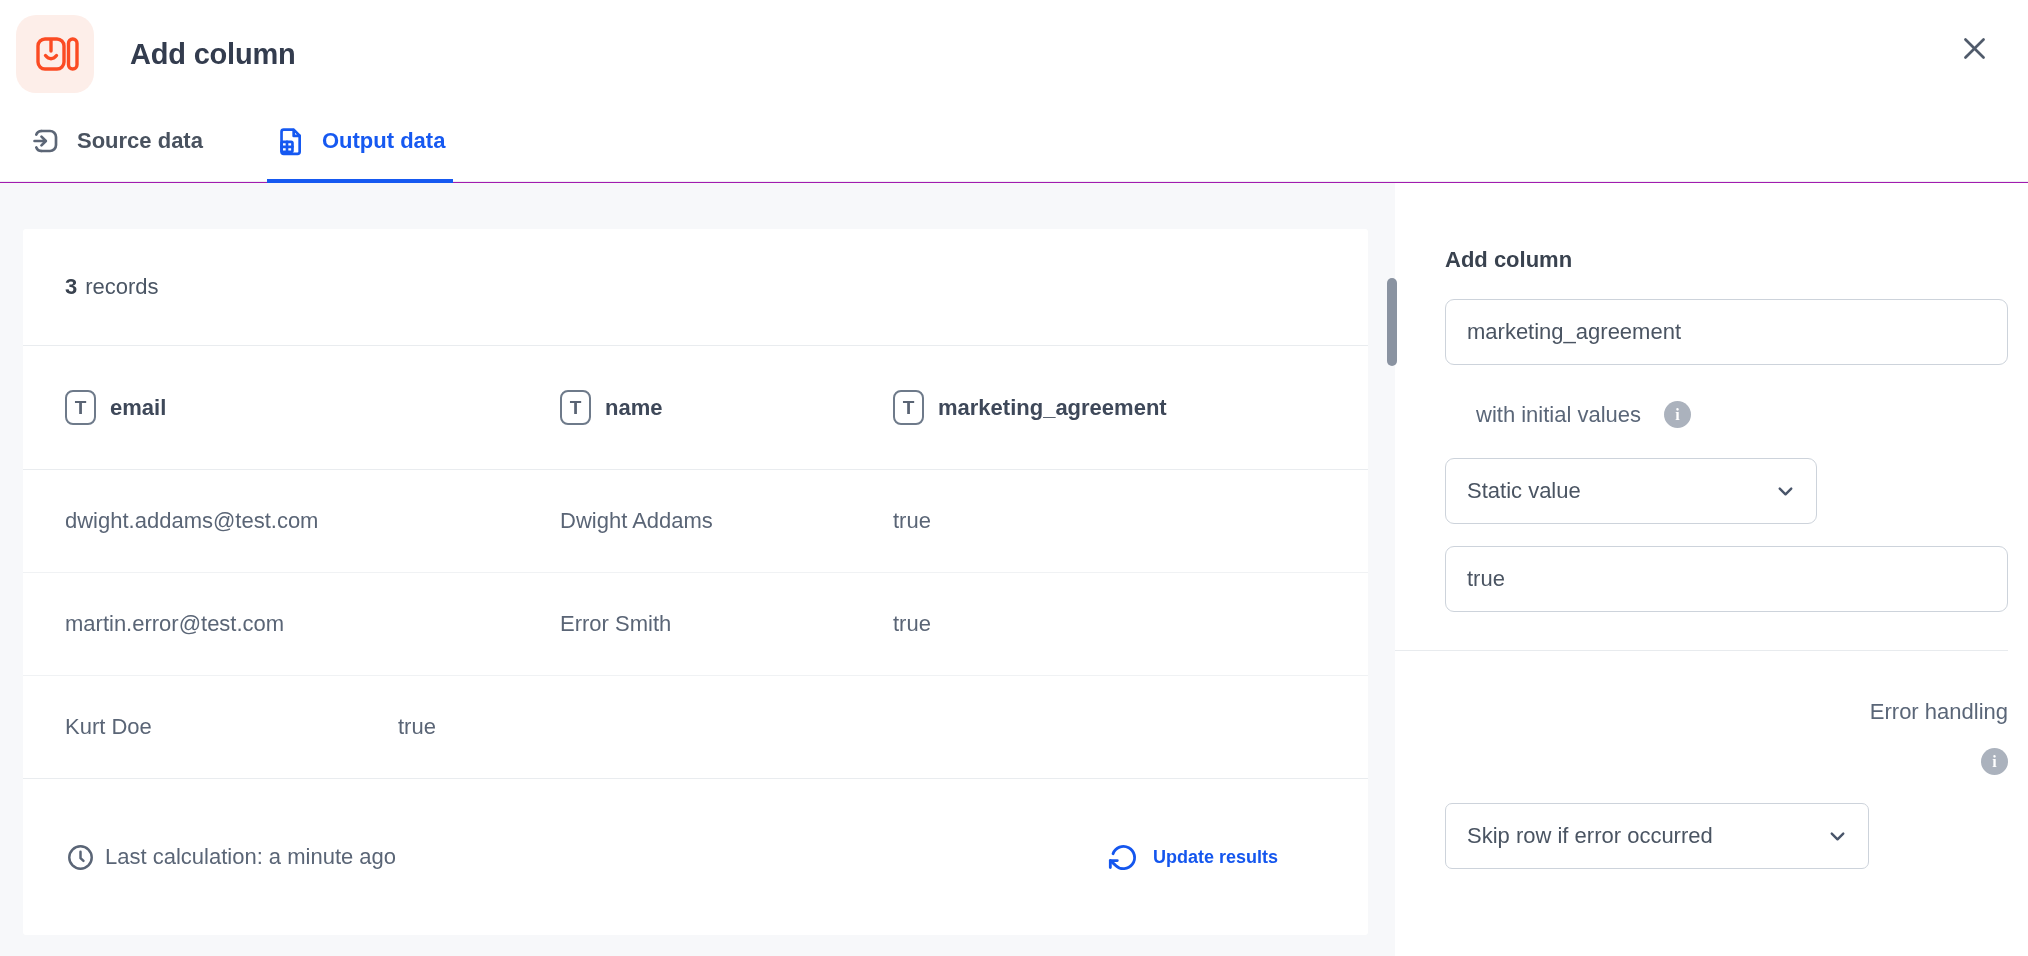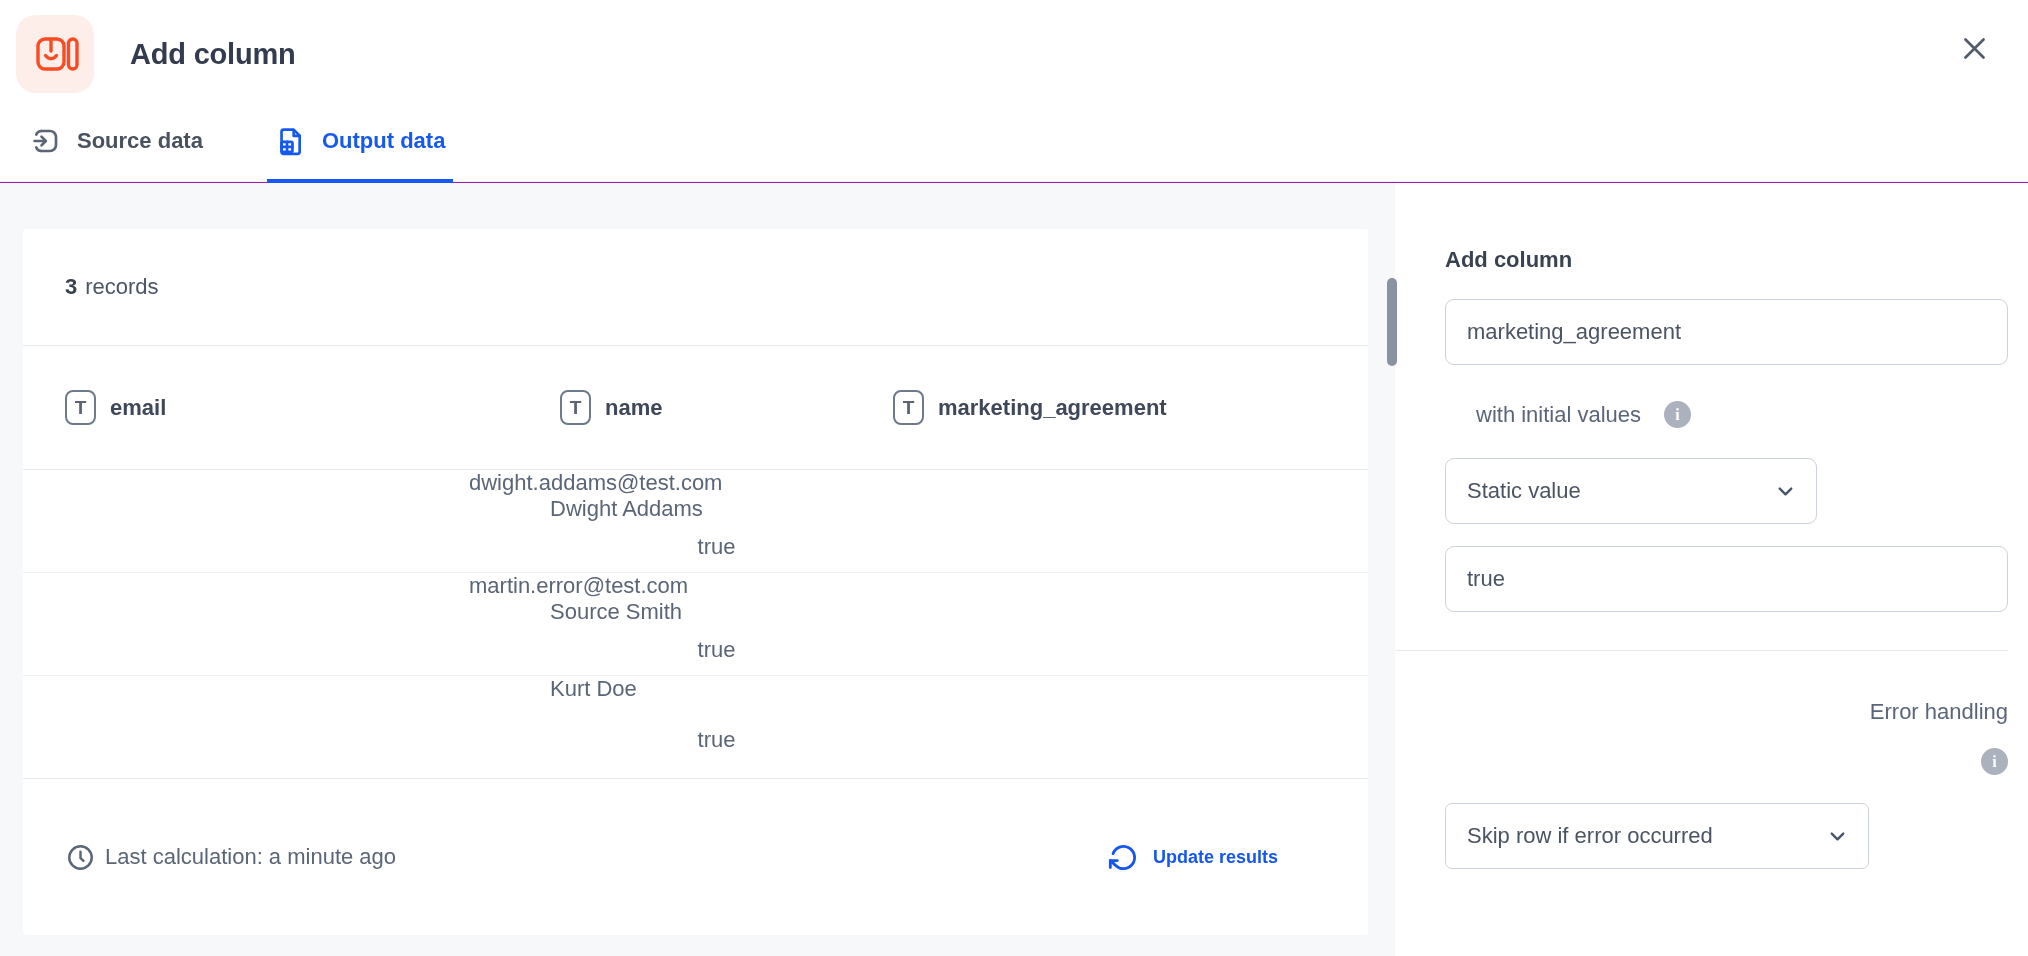--- a/index.html
+++ b/index.html
@@ -20,21 +20,21 @@
 
   
   .content { position:absolute; top:183px; left:0; right:0; bottom:0; display:flex; }
   .main { width:1418px; background:#F7F8FA; position:relative; }
 
   
   .card { position:absolute; left:23px; top:46px; width:1345px; bottom:21px; background:#fff; border-radius:3px; display:flex; flex-direction:column; }
   .records-row { height:117px; display:flex; align-items:center; padding-left:42px; border-bottom:1px solid #E9ECEF; font-size:22px; color:#4A5564; gap:8px; }
   .records-count { font-weight:700; color:#39424F; }
   .thead { height:124px; display:flex; align-items:center; padding-left:42px; border-bottom:1px solid #E9ECEF; }
-  .trow { height:103px; display:flex; align-items:center; padding-left:42px; border-bottom:1px solid #F0F2F4; font-size:22px; color:#5A6576;flex-direction:column; }
+  .trow { height:103px; display:flex; align-items:center; padding-left:42px; border-bottom:1px solid #F0F2F4; font-size:22px; color:#5A6576; }
   .col1 { width:495px; display:flex; align-items:center; }
   .col2 { width:333px; display:flex; align-items:center; }
   .col3 { flex:1; display:flex; align-items:center; }
   .hcell { font-size:22px; font-weight:700; color:#3E4859; display:flex; align-items:center; }
   .ticon { display:inline-flex; align-items:center; justify-content:center; width:31px; height:35px; border:2.4px solid #6E7A8A; border-radius:8px; font-size:19px; font-weight:700; color:#5A6474; margin-right:14px; }
   .tfoot { flex:1; display:flex; align-items:center; justify-content:space-between; padding:0 90px 0 42px; border-top:1px solid #E9ECEF; margin-top:-1px; }
   .last-calc { display:flex; align-items:center; gap:9px; font-size:22px; color:#5A6576; }
   .update-btn { display:flex; align-items:center; gap:14px; background:none; border:none; cursor:pointer; font-family:inherit; font-size:18px; font-weight:700; color:#1456EE; }
 
   
@@ -123,21 +123,21 @@
           </div>
         </div>
 
         <div class="trow">
           <div class="col1">dwight.addams@test.com</div>
           <div class="col2">Dwight Addams</div>
           <div class="col3">true</div>
         </div>
         <div class="trow">
           <div class="col1">martin.error@test.com</div>
-          <div class="col2">Source Smith</div>
+          <div class="col2">Error Smith</div>
           <div class="col3">true</div>
         </div>
         <div class="trow">
           <div class="col2">Kurt Doe</div>
           <div class="col3">true</div>
         </div>
 
         <div class="tfoot">
           <div class="last-calc">
             <svg width="31" height="31" viewBox="0 0 24 24" fill="none" stroke="#5A6576" stroke-width="1.9" stroke-linecap="round" stroke-linejoin="round">

